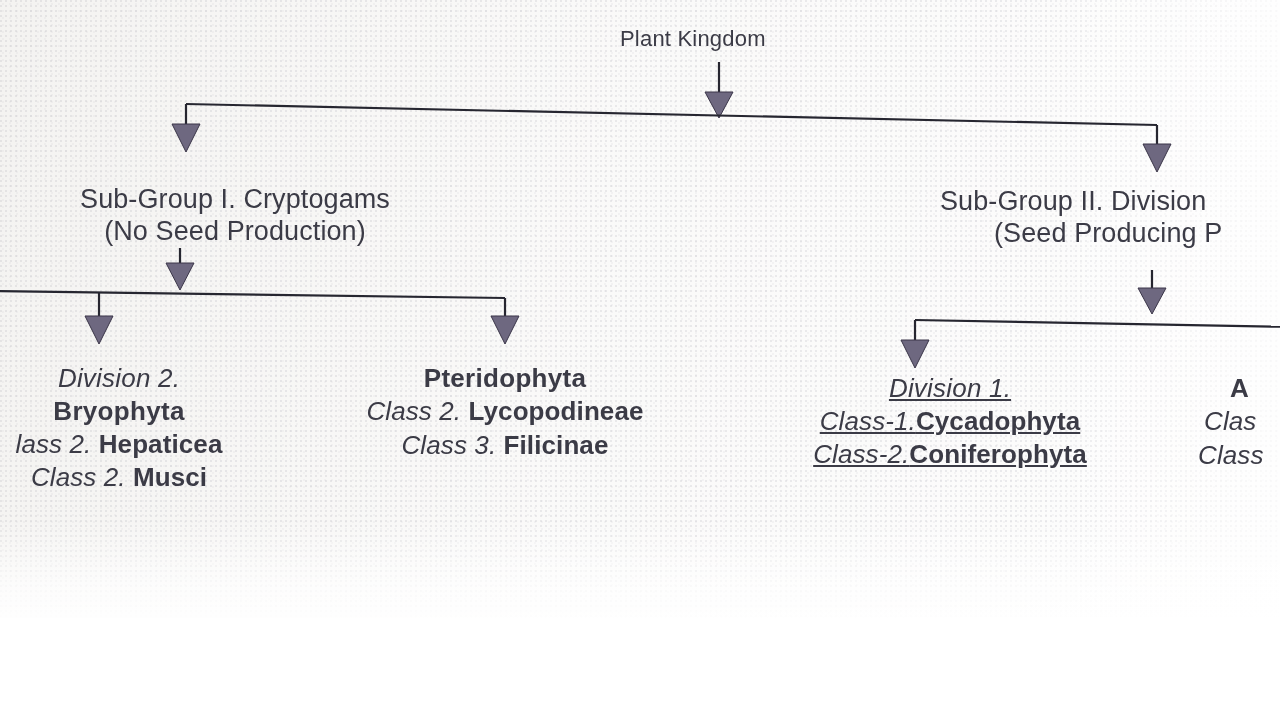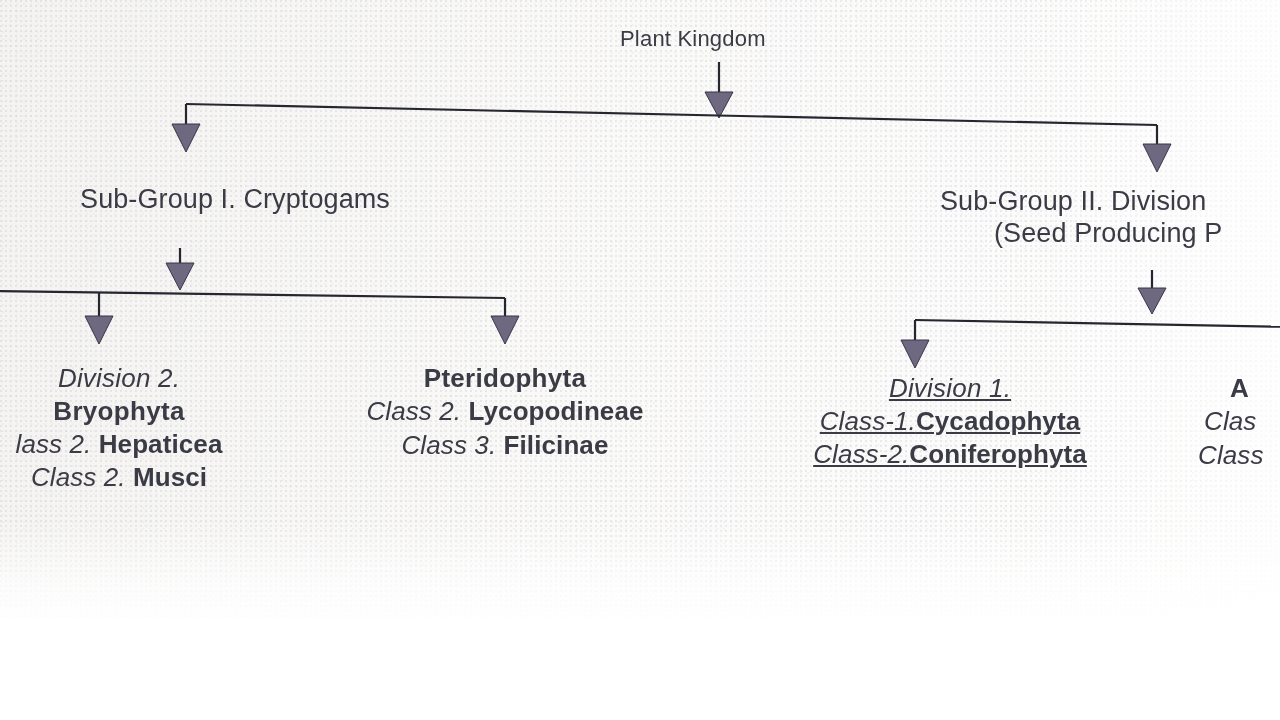--- a/index.html
+++ b/index.html
@@ -152,20 +152,21 @@
     <path class="wire" d="M 915 320 L 915 342"></path>
     <polygon class="arrow-head" points="901,340 929,340 915,368"></polygon>
   </svg>
 
   <div class="node title-node" style="left:620px; top:26px;">
     <span>Plant Kingdom</span>
   </div>
 
   <div class="node group-node" style="left:30px; top:166px; width:410px;margin-top:18px;">
     <span class="line1">Sub-Group I. Cryptogams</span>
+    <span class="line2">(No Seed Production)</span>
   </div>
 
   <div class="node group-node" style="left:940px; top:186px; width:480px; text-align:left;">
     <span class="line1">Sub-Group II. Division</span>
     <span class="line2" style="padding-left:54px;">(Seed Producing P</span>
   </div>
 
   <div class="division-block" style="left:-46px; top:362px; width:330px;">
     <div class="division-title">Division 2.</div>
     <div class="division-name">Bryophyta</div>

